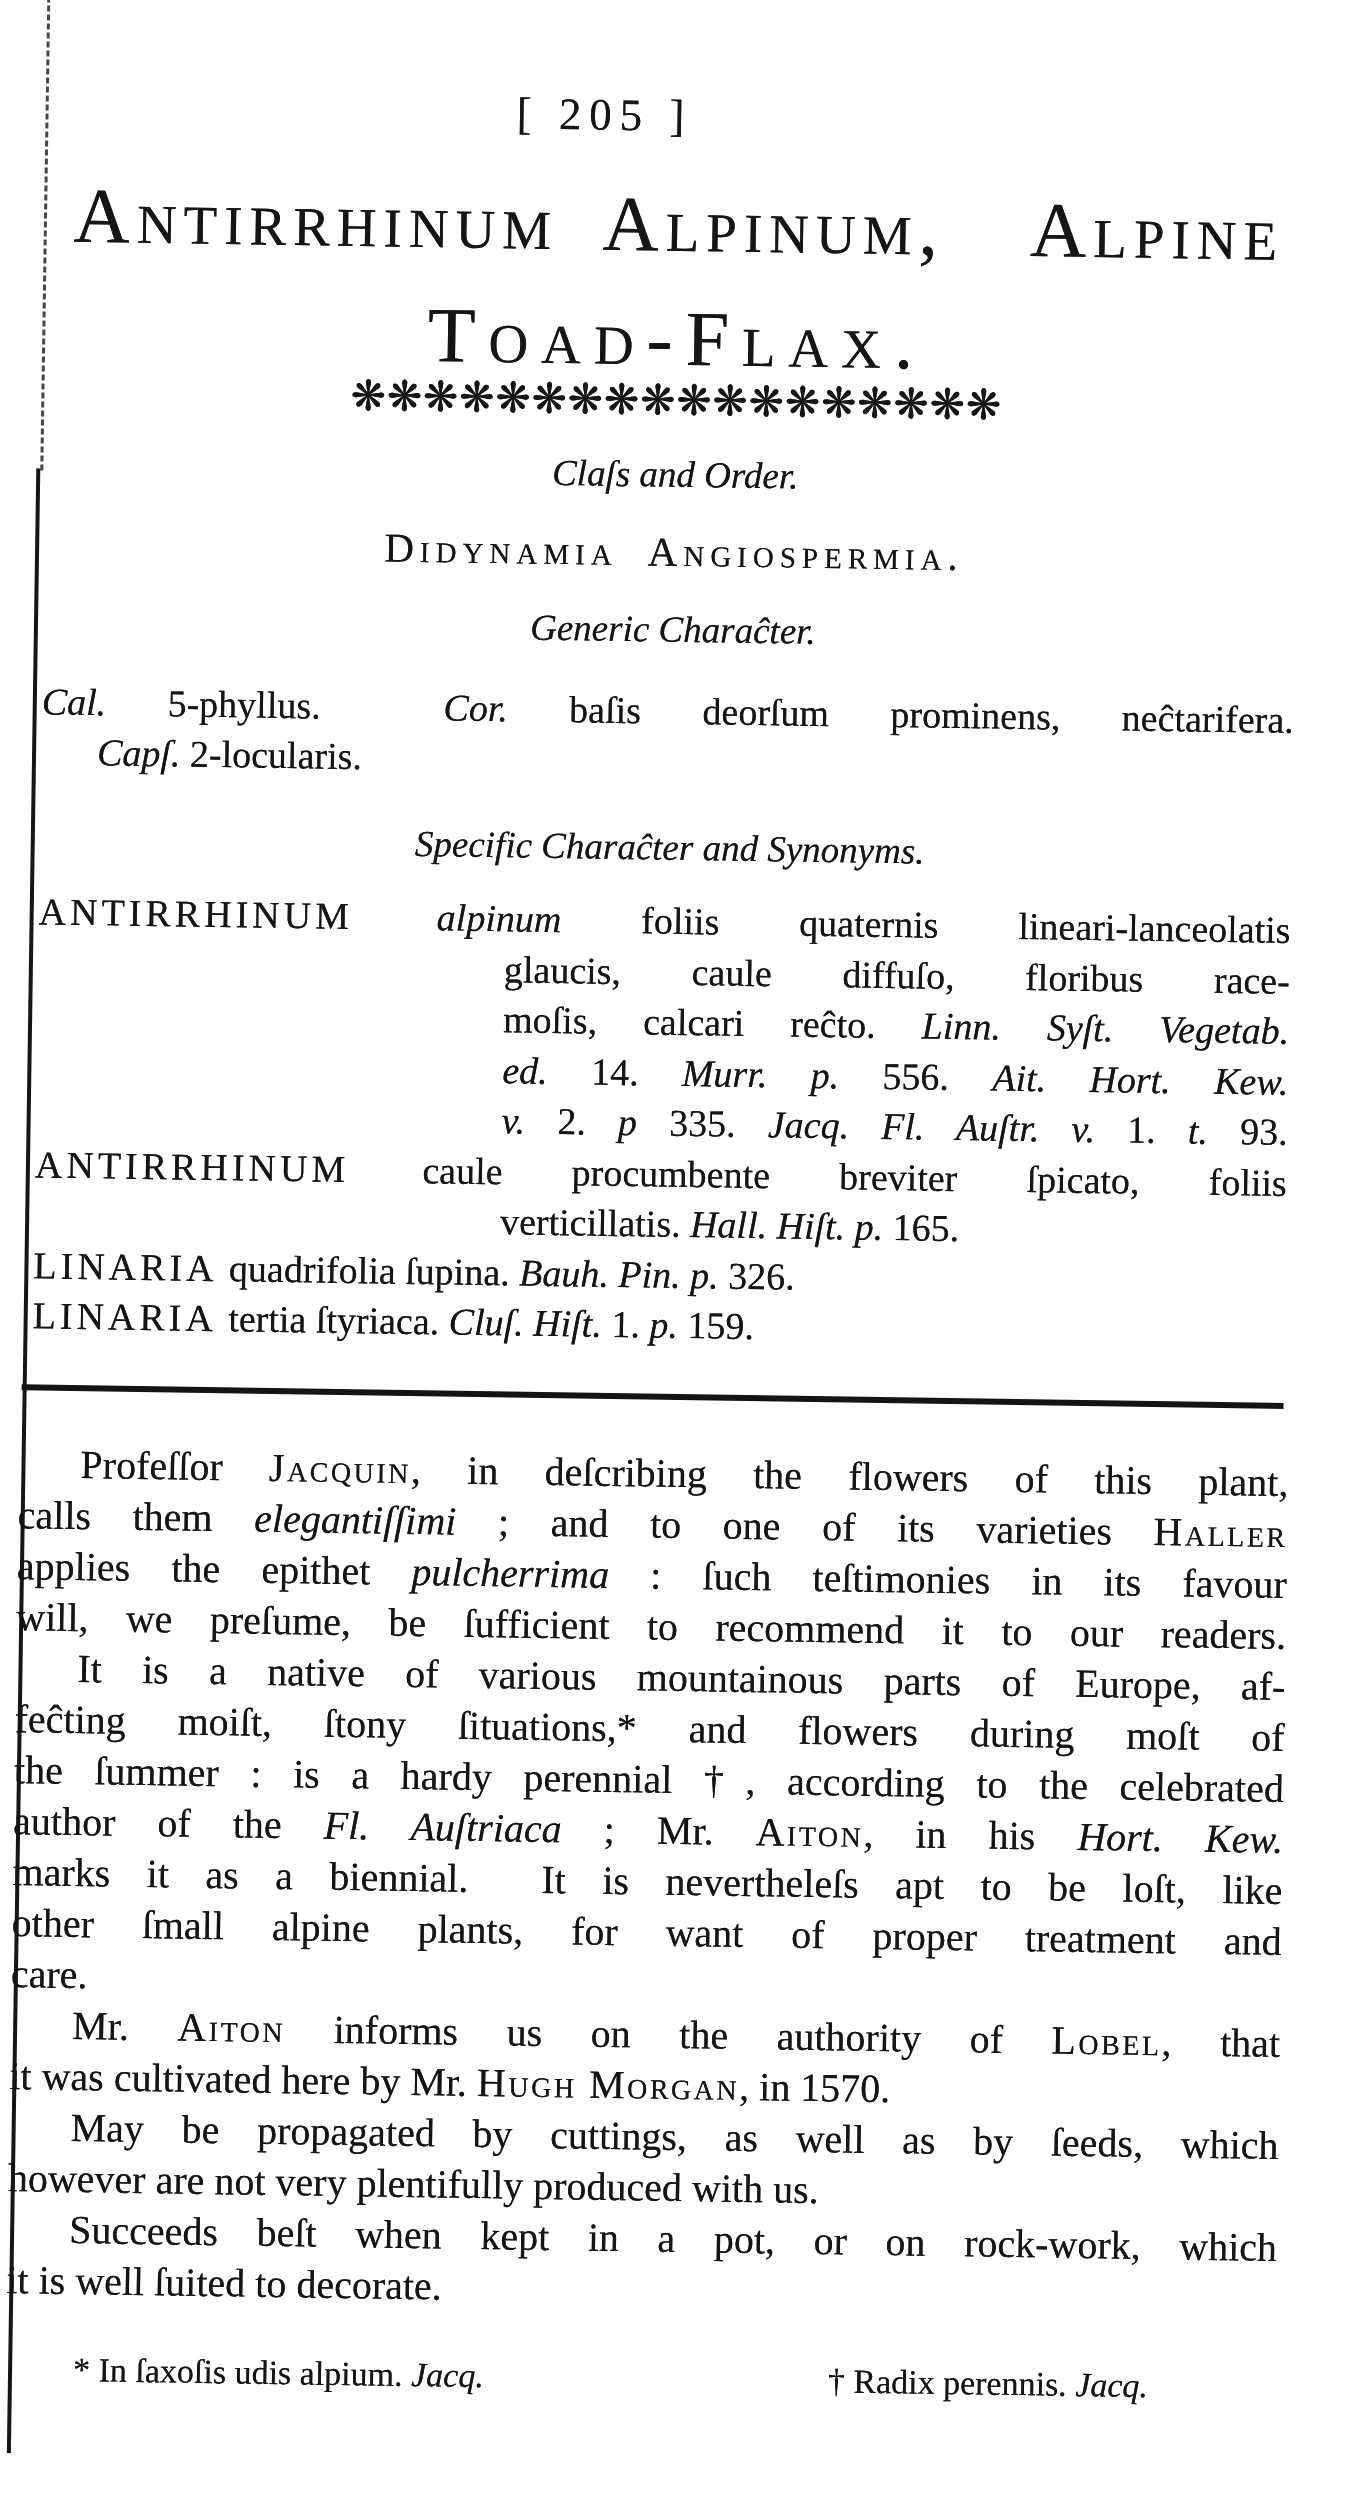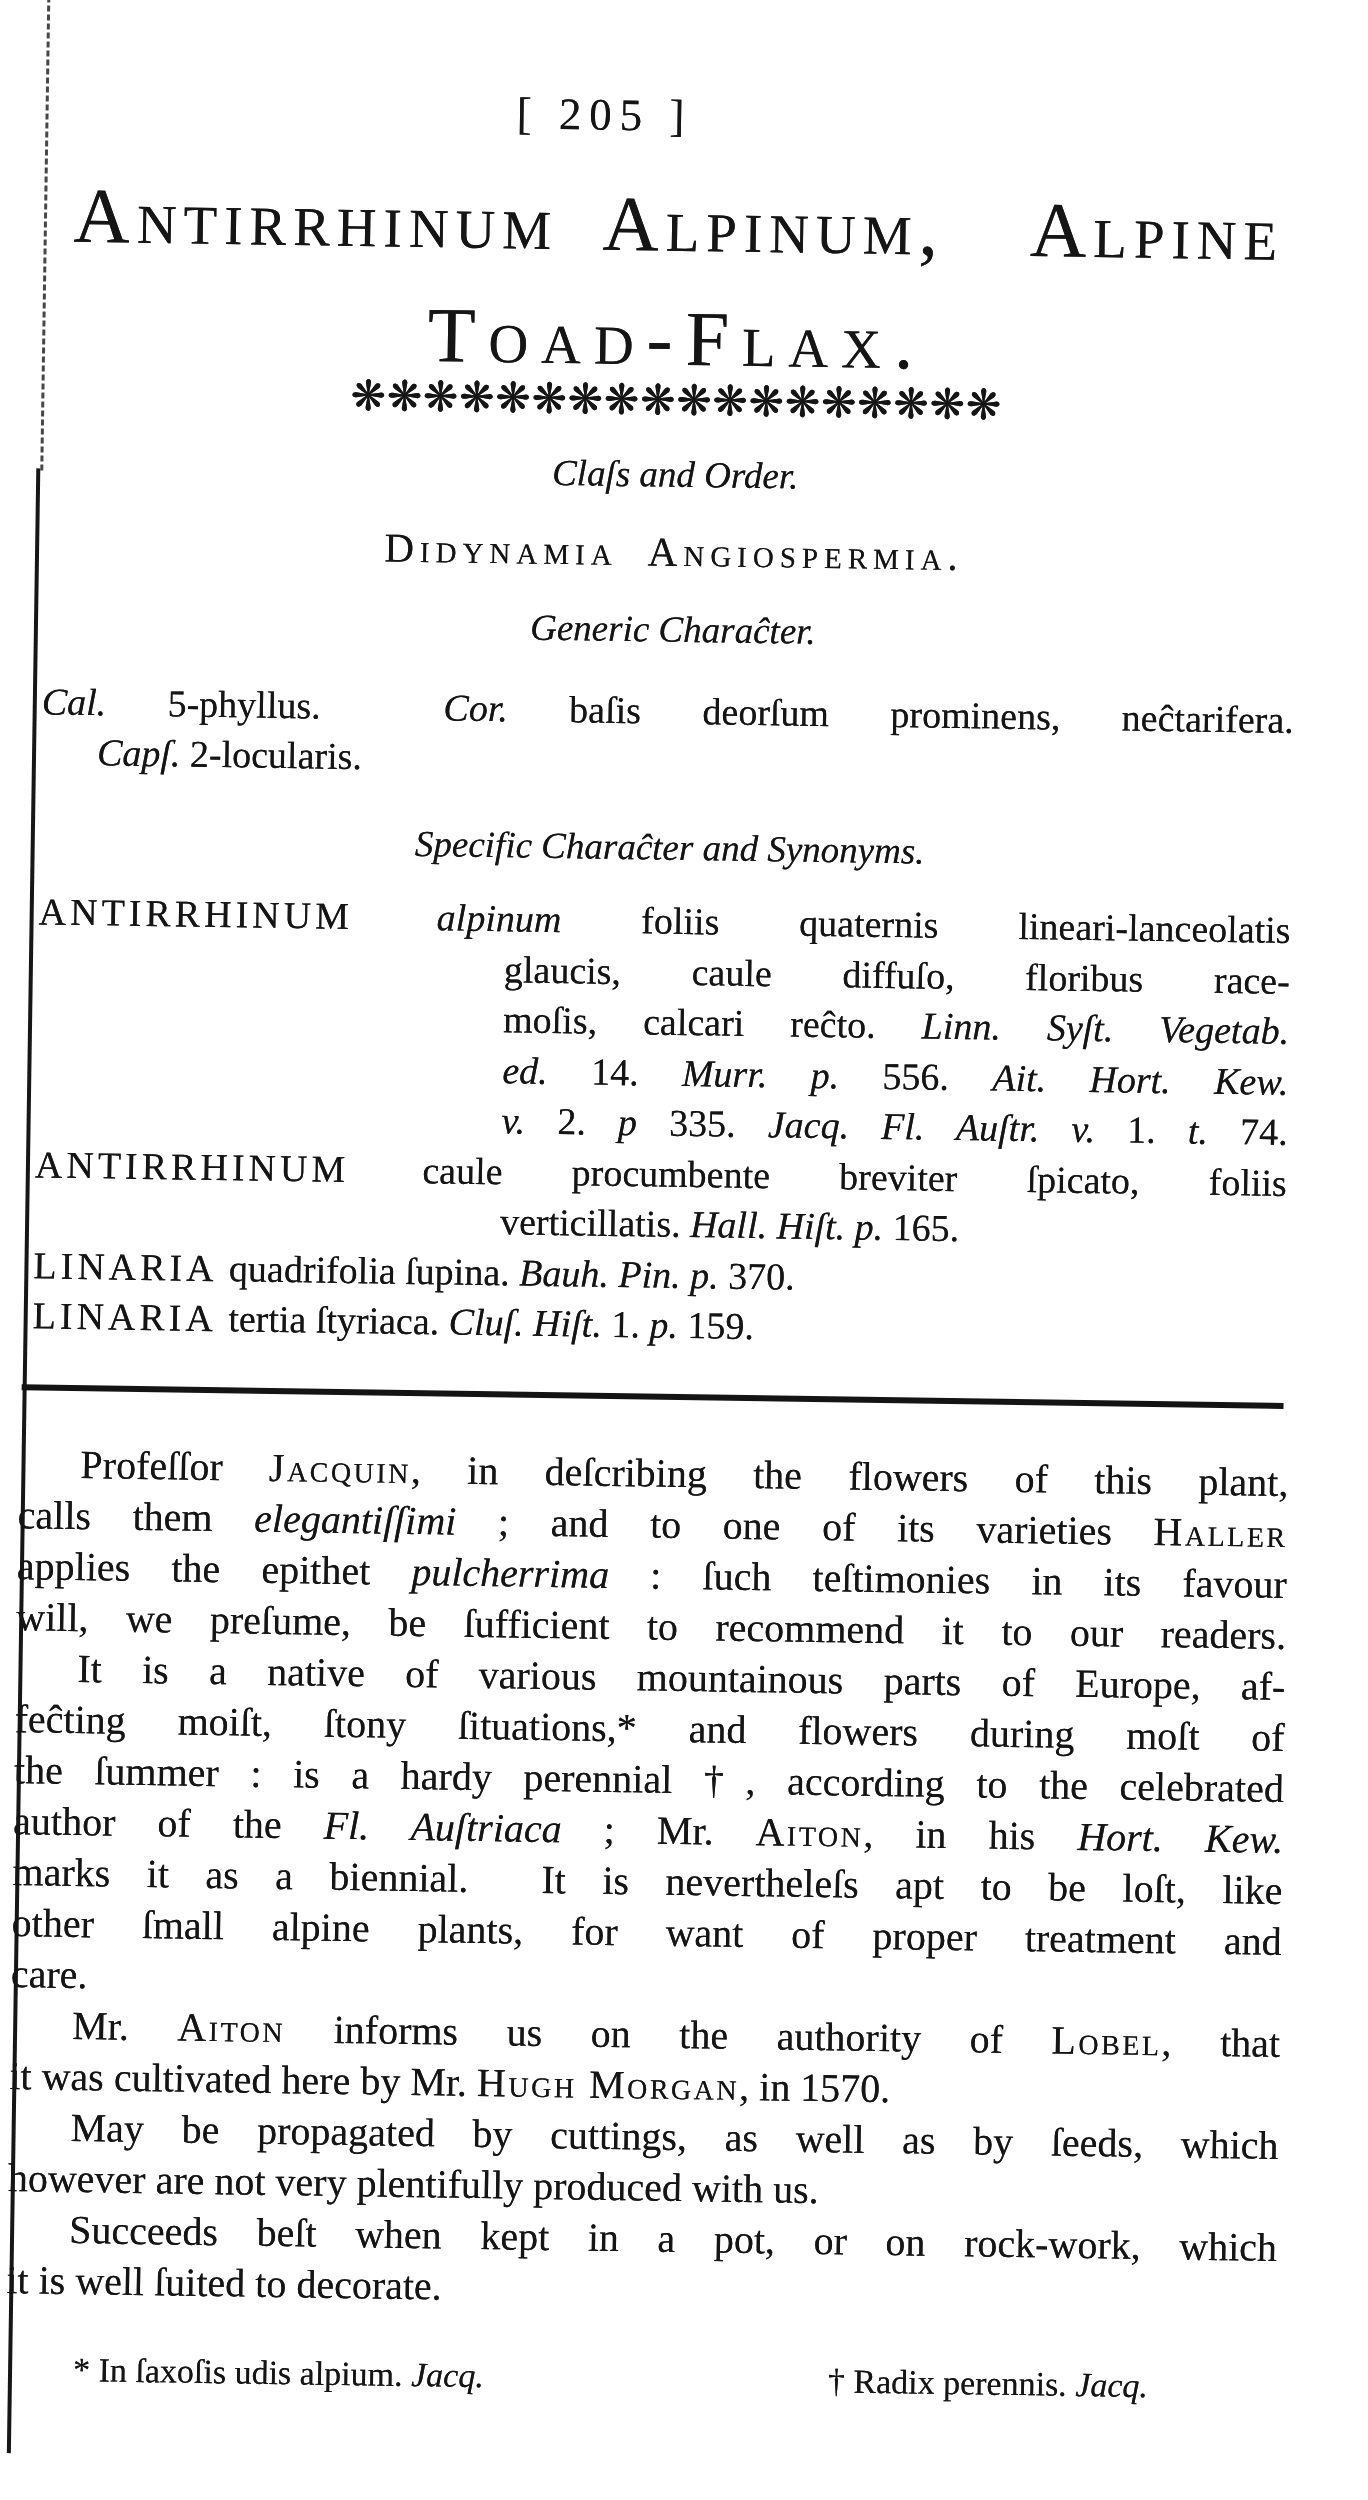--- a/index.html
+++ b/index.html
@@ -70,24 +70,24 @@
         <div class="tl just"><span class="seg-i">Cal.</span><span class="seg-r"> 5-phyllus.  </span><span class="seg-i">Cor.</span><span class="seg-r"> baſis deorſum prominens, neĉtarifera.</span></div>
         <div class="tl ind"><span class="seg-i">Capſ.</span><span class="seg-r"> 2-locularis.</span></div>
       </div>
 
     <div class="h-ital h-sc">Specific Charaĉter and Synonyms.</div>
     <div class="syn">
         <div class="tl just"><span class="seg-caps">ANTIRRHINUM </span><span class="seg-i">alpinum</span><span class="seg-r"> foliis quaternis lineari-lanceolatis</span></div>
         <div class="tl ind just"><span class="seg-r">glaucis, caule diffuſo, floribus race-</span></div>
         <div class="tl ind just"><span class="seg-r">moſis, calcari reĉto. </span><span class="seg-i">Linn. Syſt. Vegetab.</span></div>
         <div class="tl ind just"><span class="seg-i">ed. </span><span class="seg-r">14. </span><span class="seg-i">Murr. p. </span><span class="seg-r">556. </span><span class="seg-i">Ait. Hort. Kew.</span></div>
-        <div class="tl ind just"><span class="seg-i">v. </span><span class="seg-r">2. </span><span class="seg-i">p </span><span class="seg-r">335. </span><span class="seg-i">Jacq. Fl. Auſtr. v. </span><span class="seg-r">1. </span><span class="seg-i">t. </span><span class="seg-r">74.</span></div>
+        <div class="tl ind just"><span class="seg-i">v. </span><span class="seg-r">2. </span><span class="seg-i">p </span><span class="seg-r">335. </span><span class="seg-i">Jacq. Fl. Auſtr. v. </span><span class="seg-r">1. </span><span class="seg-i">t. </span><span class="seg-r">93.</span></div>
         <div class="tl just"><span class="seg-caps">ANTIRRHINUM </span><span class="seg-r">caule procumbente breviter ſpicato, foliis</span></div>
         <div class="tl ind"><span class="seg-r">verticillatis. </span><span class="seg-i">Hall. Hiſt. p. </span><span class="seg-r">165.</span></div>
-        <div class="tl"><span class="seg-caps">LINARIA </span><span class="seg-r">quadrifolia ſupina. </span><span class="seg-i">Bauh. Pin. p. </span><span class="seg-r">370.</span></div>
+        <div class="tl"><span class="seg-caps">LINARIA </span><span class="seg-r">quadrifolia ſupina. </span><span class="seg-i">Bauh. Pin. p. </span><span class="seg-r">326.</span></div>
         <div class="tl"><span class="seg-caps">LINARIA </span><span class="seg-r">tertia ſtyriaca. </span><span class="seg-i">Cluſ. Hiſt. </span><span class="seg-r">1. </span><span class="seg-i">p. </span><span class="seg-r">159.</span></div>
       </div>
 
     <div class="hrule"></div>
 
     <div class="bodytext">
       <div>
           <div class="tl ind just"><span class="seg-r">Profeſſor </span><span class="seg-sc">Jacquin</span><span class="seg-r">, in deſcribing the flowers of this plant,</span></div>
           <div class="tl just"><span class="seg-r">calls them </span><span class="seg-i">elegantiſſimi</span><span class="seg-r"> ; and to one of its varieties </span><span class="seg-sc">Haller</span></div>
           <div class="tl just"><span class="seg-r">applies the epithet </span><span class="seg-i">pulcherrima</span><span class="seg-r"> : ſuch teſtimonies in its favour</span></div>

